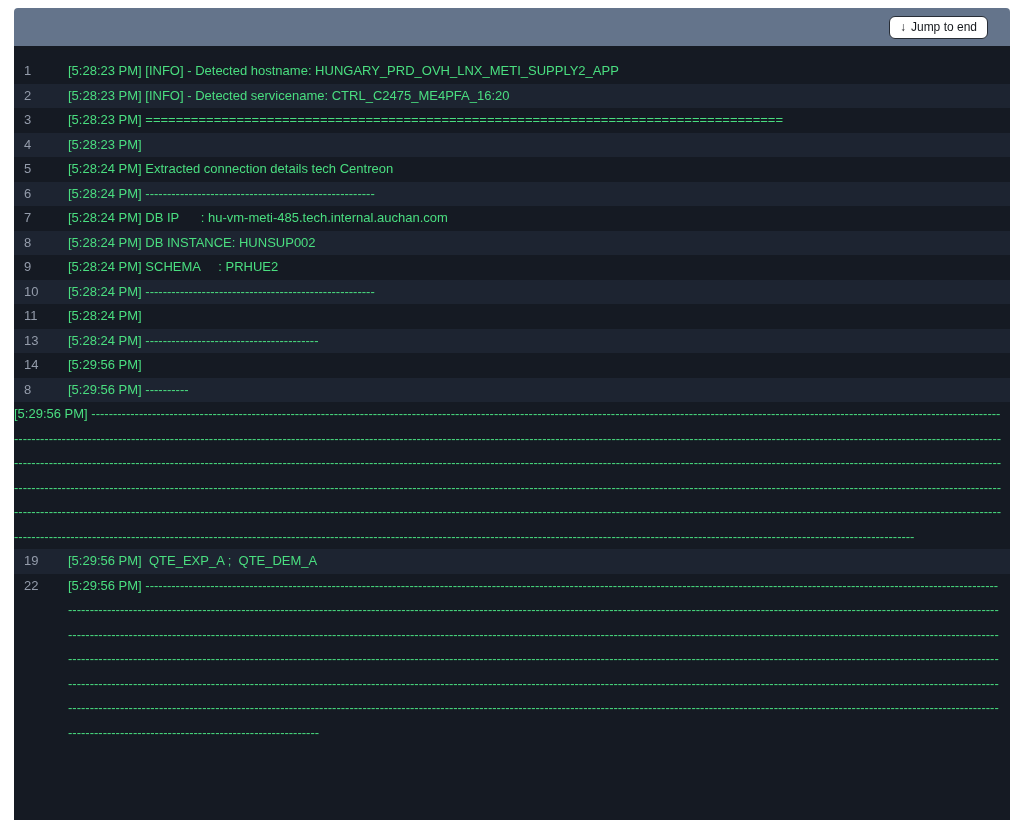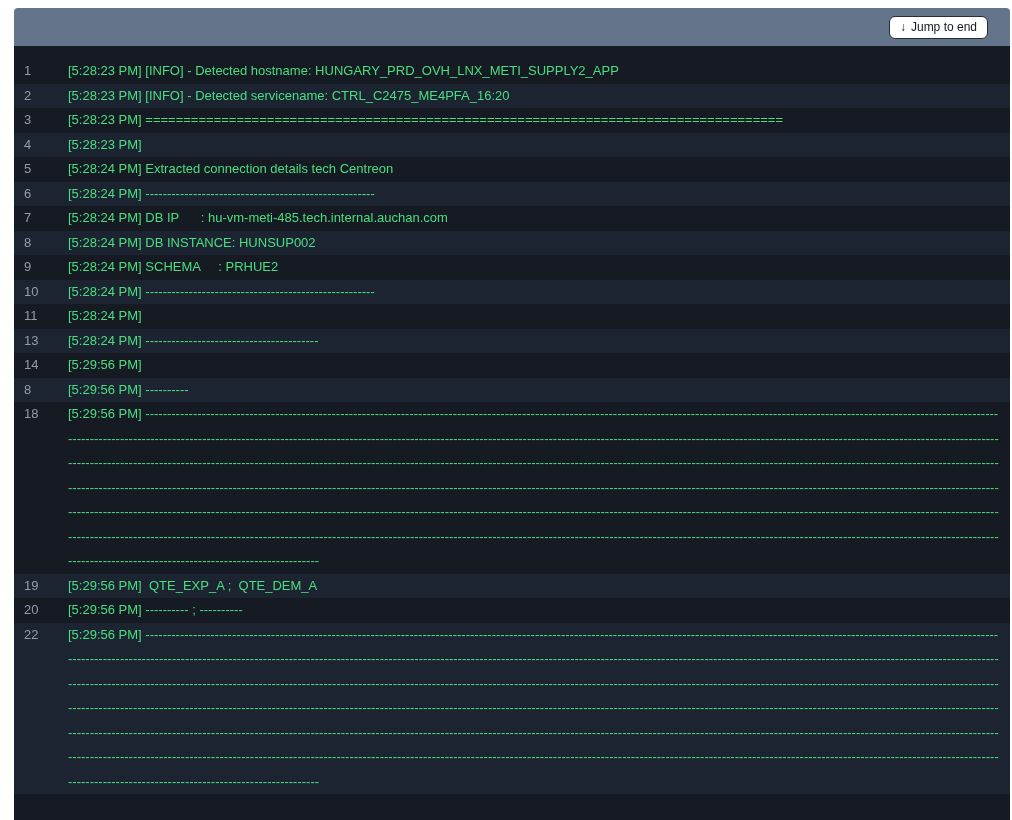--- a/index.html
+++ b/index.html
@@ -141,33 +141,28 @@
   </div>
 
 
   <div class="row">
     <div class="num">8</div>
     <div class="txt">[5:29:56 PM] ----------</div>
   </div>
 
 
   <div class="row">
-    <div class="num">18</div>
     <div class="txt">[5:29:56 PM] ----------------------------------------------------------------------------------------------------------------------------------------------------------------------------------------------------------------------------------------------------------------------------------------------------------------------------------------------------------------------------------------------------------------------------------------------------------------------------------------------------------------------------------------------------------------------------------------------------------------------------------------------------------------------------------------------------------------------------------------------------------------------------------------------------------------------------------------------------------------------------------------------------------------------------------------------------------------------------------------------------------------------------------------------------------------------------------------------------------------------------------------------------------------------------------------------------------------------------------------------------------------------------------------------------------------------------------------------------------------------------------</div>
   </div>
 
   <div class="row">
     <div class="num">19</div>
     <div class="txt">[5:29:56 PM]  QTE_EXP_A ;  QTE_DEM_A</div>
   </div>
 
-  <div class="row">
-    <div class="num">20</div>
-    <div class="txt">[5:29:56 PM] ---------- ; ----------</div>
-  </div>
 
 
   <div class="row">
     <div class="num">22</div>
     <div class="txt">[5:29:56 PM] ----------------------------------------------------------------------------------------------------------------------------------------------------------------------------------------------------------------------------------------------------------------------------------------------------------------------------------------------------------------------------------------------------------------------------------------------------------------------------------------------------------------------------------------------------------------------------------------------------------------------------------------------------------------------------------------------------------------------------------------------------------------------------------------------------------------------------------------------------------------------------------------------------------------------------------------------------------------------------------------------------------------------------------------------------------------------------------------------------------------------------------------------------------------------------------------------------------------------------------------------------------------------------------------------------------------------------------------------------------------------------------</div>
   </div>
 </div>
 </div>
 
 </body></html>

